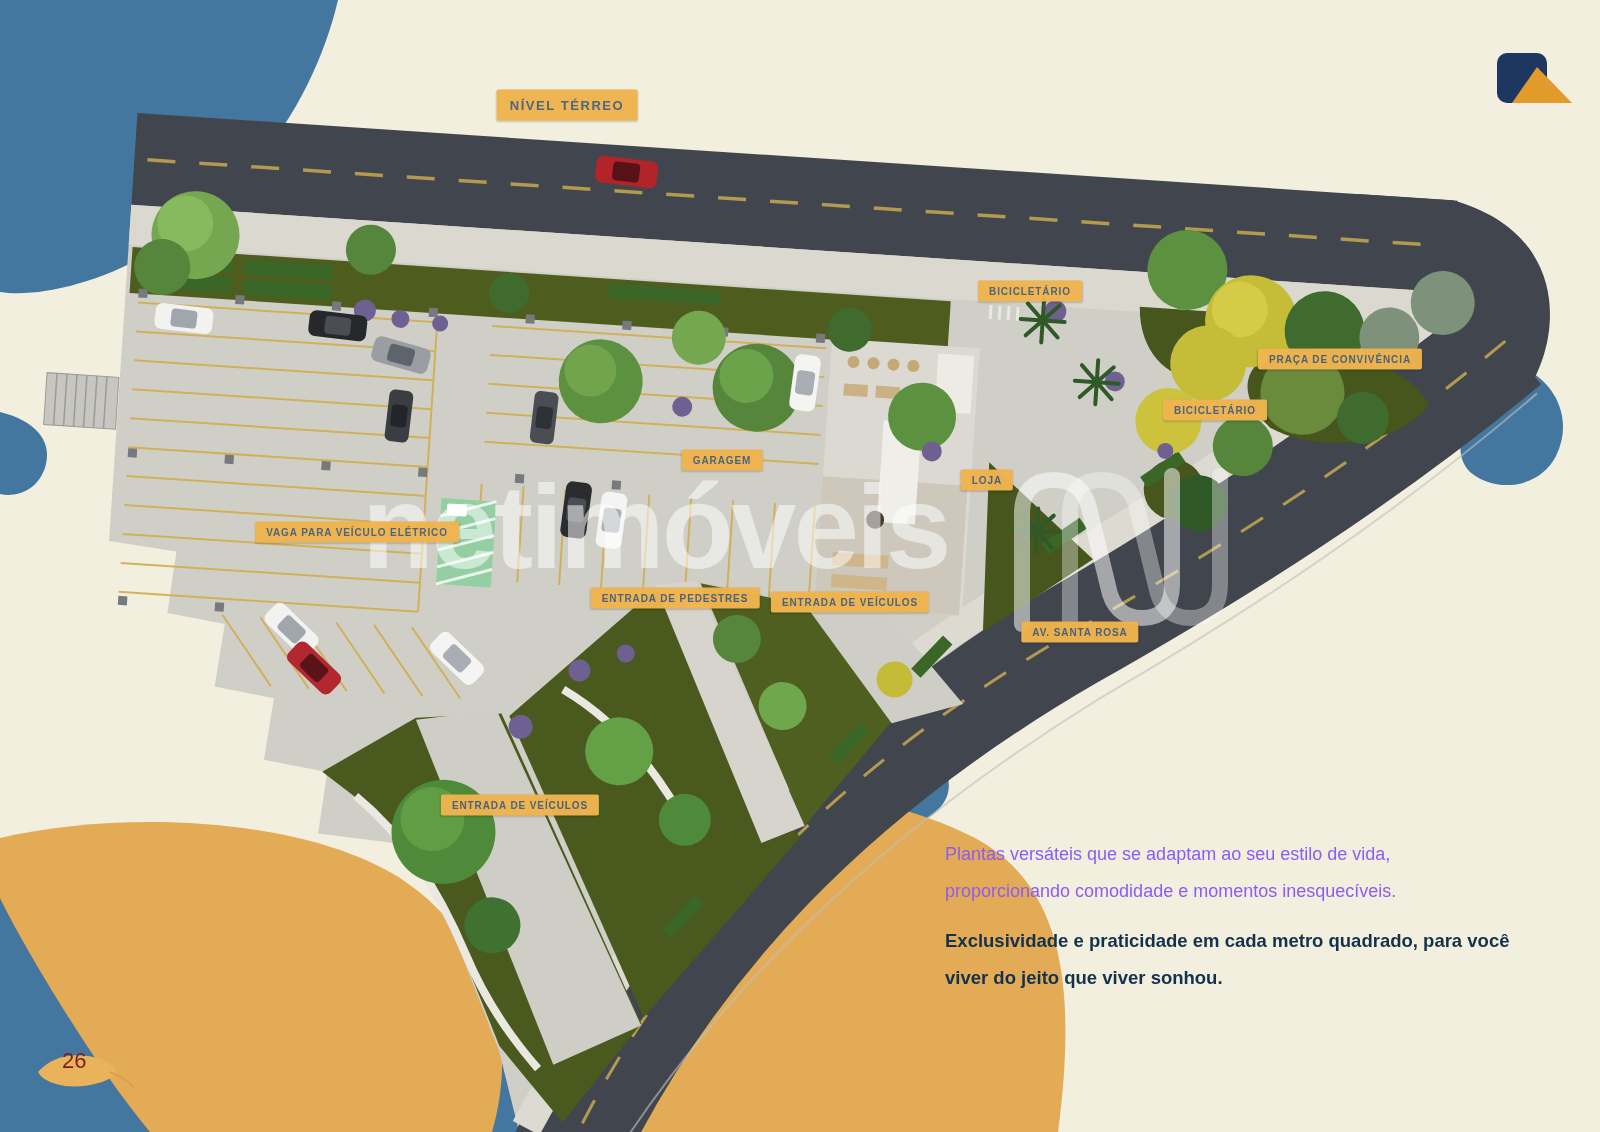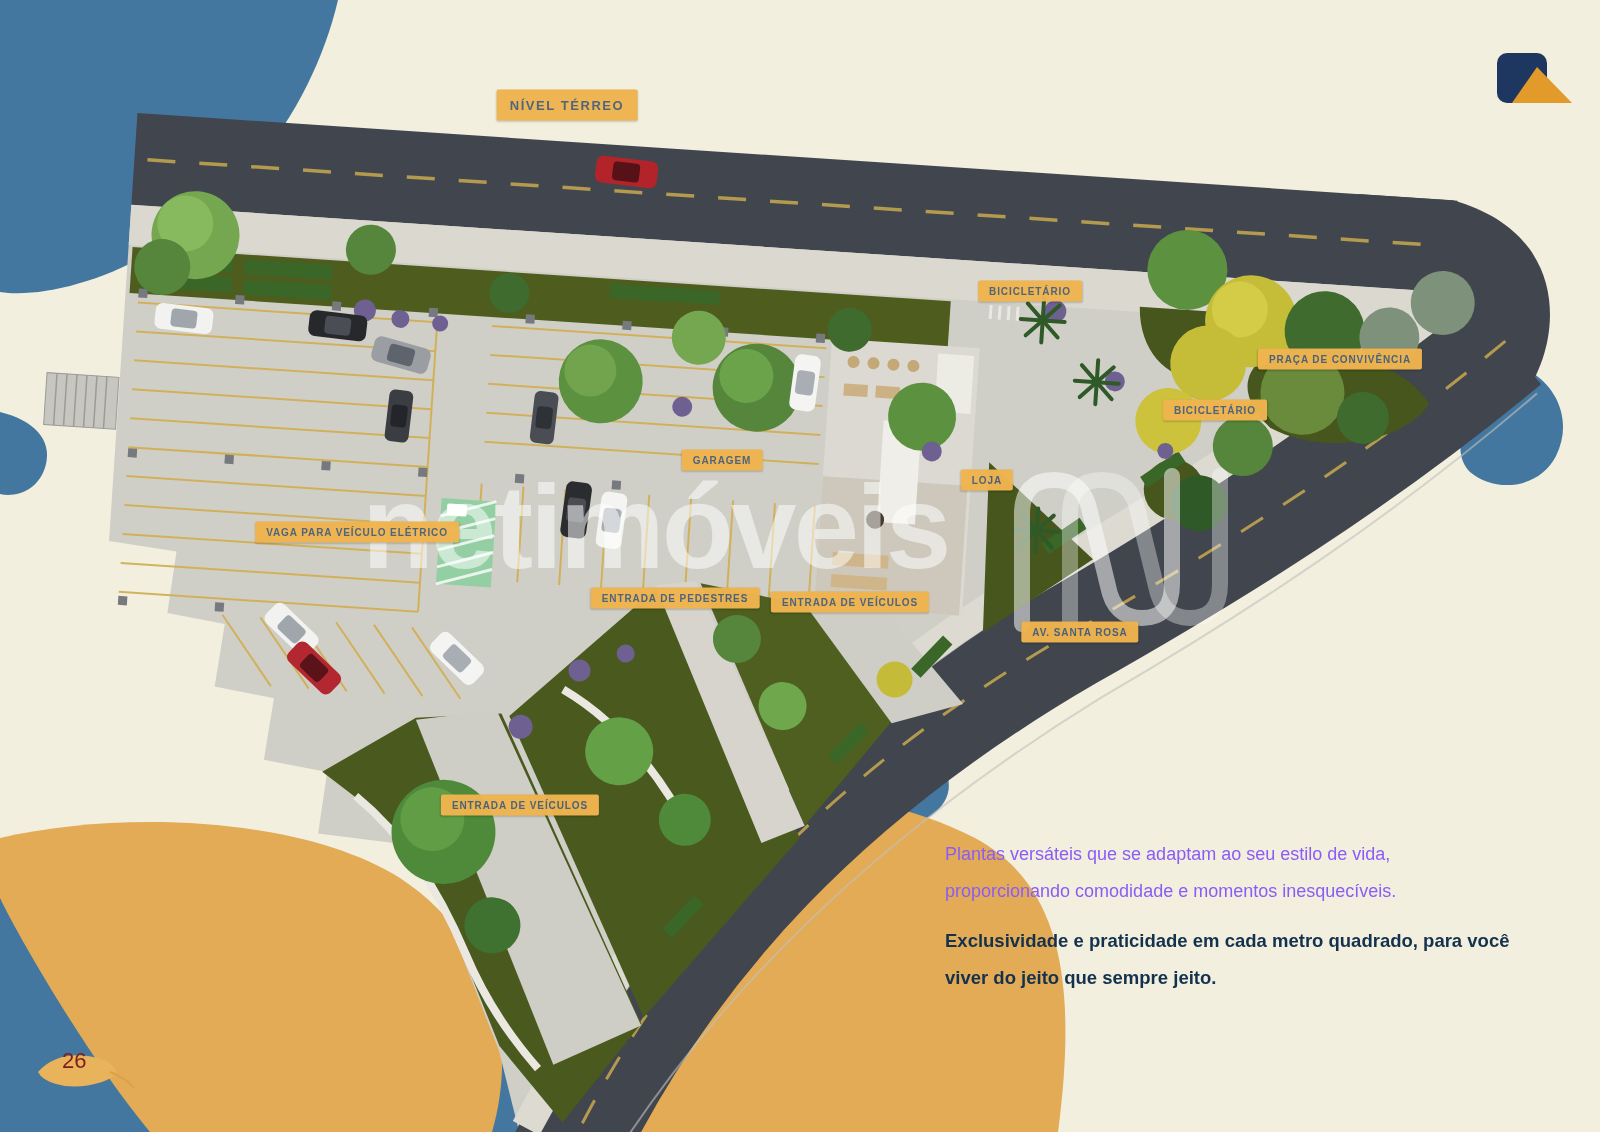--- a/index.html
+++ b/index.html
@@ -360,21 +360,21 @@
     <div class="plan-badge" style="left: 722px; top: 460px; text-align: center;">GARAGEM</div>
     <div class="plan-badge" style="left: 357px; top: 532px;">VAGA PARA VEÍCULO ELÉTRICO</div>
     <div class="plan-badge" style="left: 675px; top: 598px;">ENTRADA DE PEDESTRES</div>
     <div class="plan-badge" style="left: 850px; top: 602px;">ENTRADA DE VEÍCULOS</div>
     <div class="plan-badge" style="left: 1080px; top: 632px;">AV. SANTA ROSA</div>
     <div class="plan-badge" style="left: 520px; top: 805px;">ENTRADA DE VEÍCULOS</div>
   </div>
 
 <div class="section-block">
   <p class="section-paragraph">Plantas versáteis que se adaptam ao seu estilo de vida, proporcionando comodidade e momentos inesquecíveis.</p>
-  <p class="section-highlight">Exclusividade e praticidade em cada metro quadrado, para você viver do jeito que sempre jeito.</p>
+  <p class="section-highlight">Exclusividade e praticidade em cada metro quadrado, para você viver do jeito que viver sonhou.</p>
 </div>
 
 <div class="page-number">26</div>
 
 <svg class="brand-logo" width="140" height="90" viewBox="0 0 140 90">
   <rect x="37" y="8" width="50" height="50" rx="10" fill="#1D3760"></rect>
   <path d="M52,58 L77,22 L112,58 Z" fill="#E29A2B"></path>
 </svg>
 
 </body></html>

